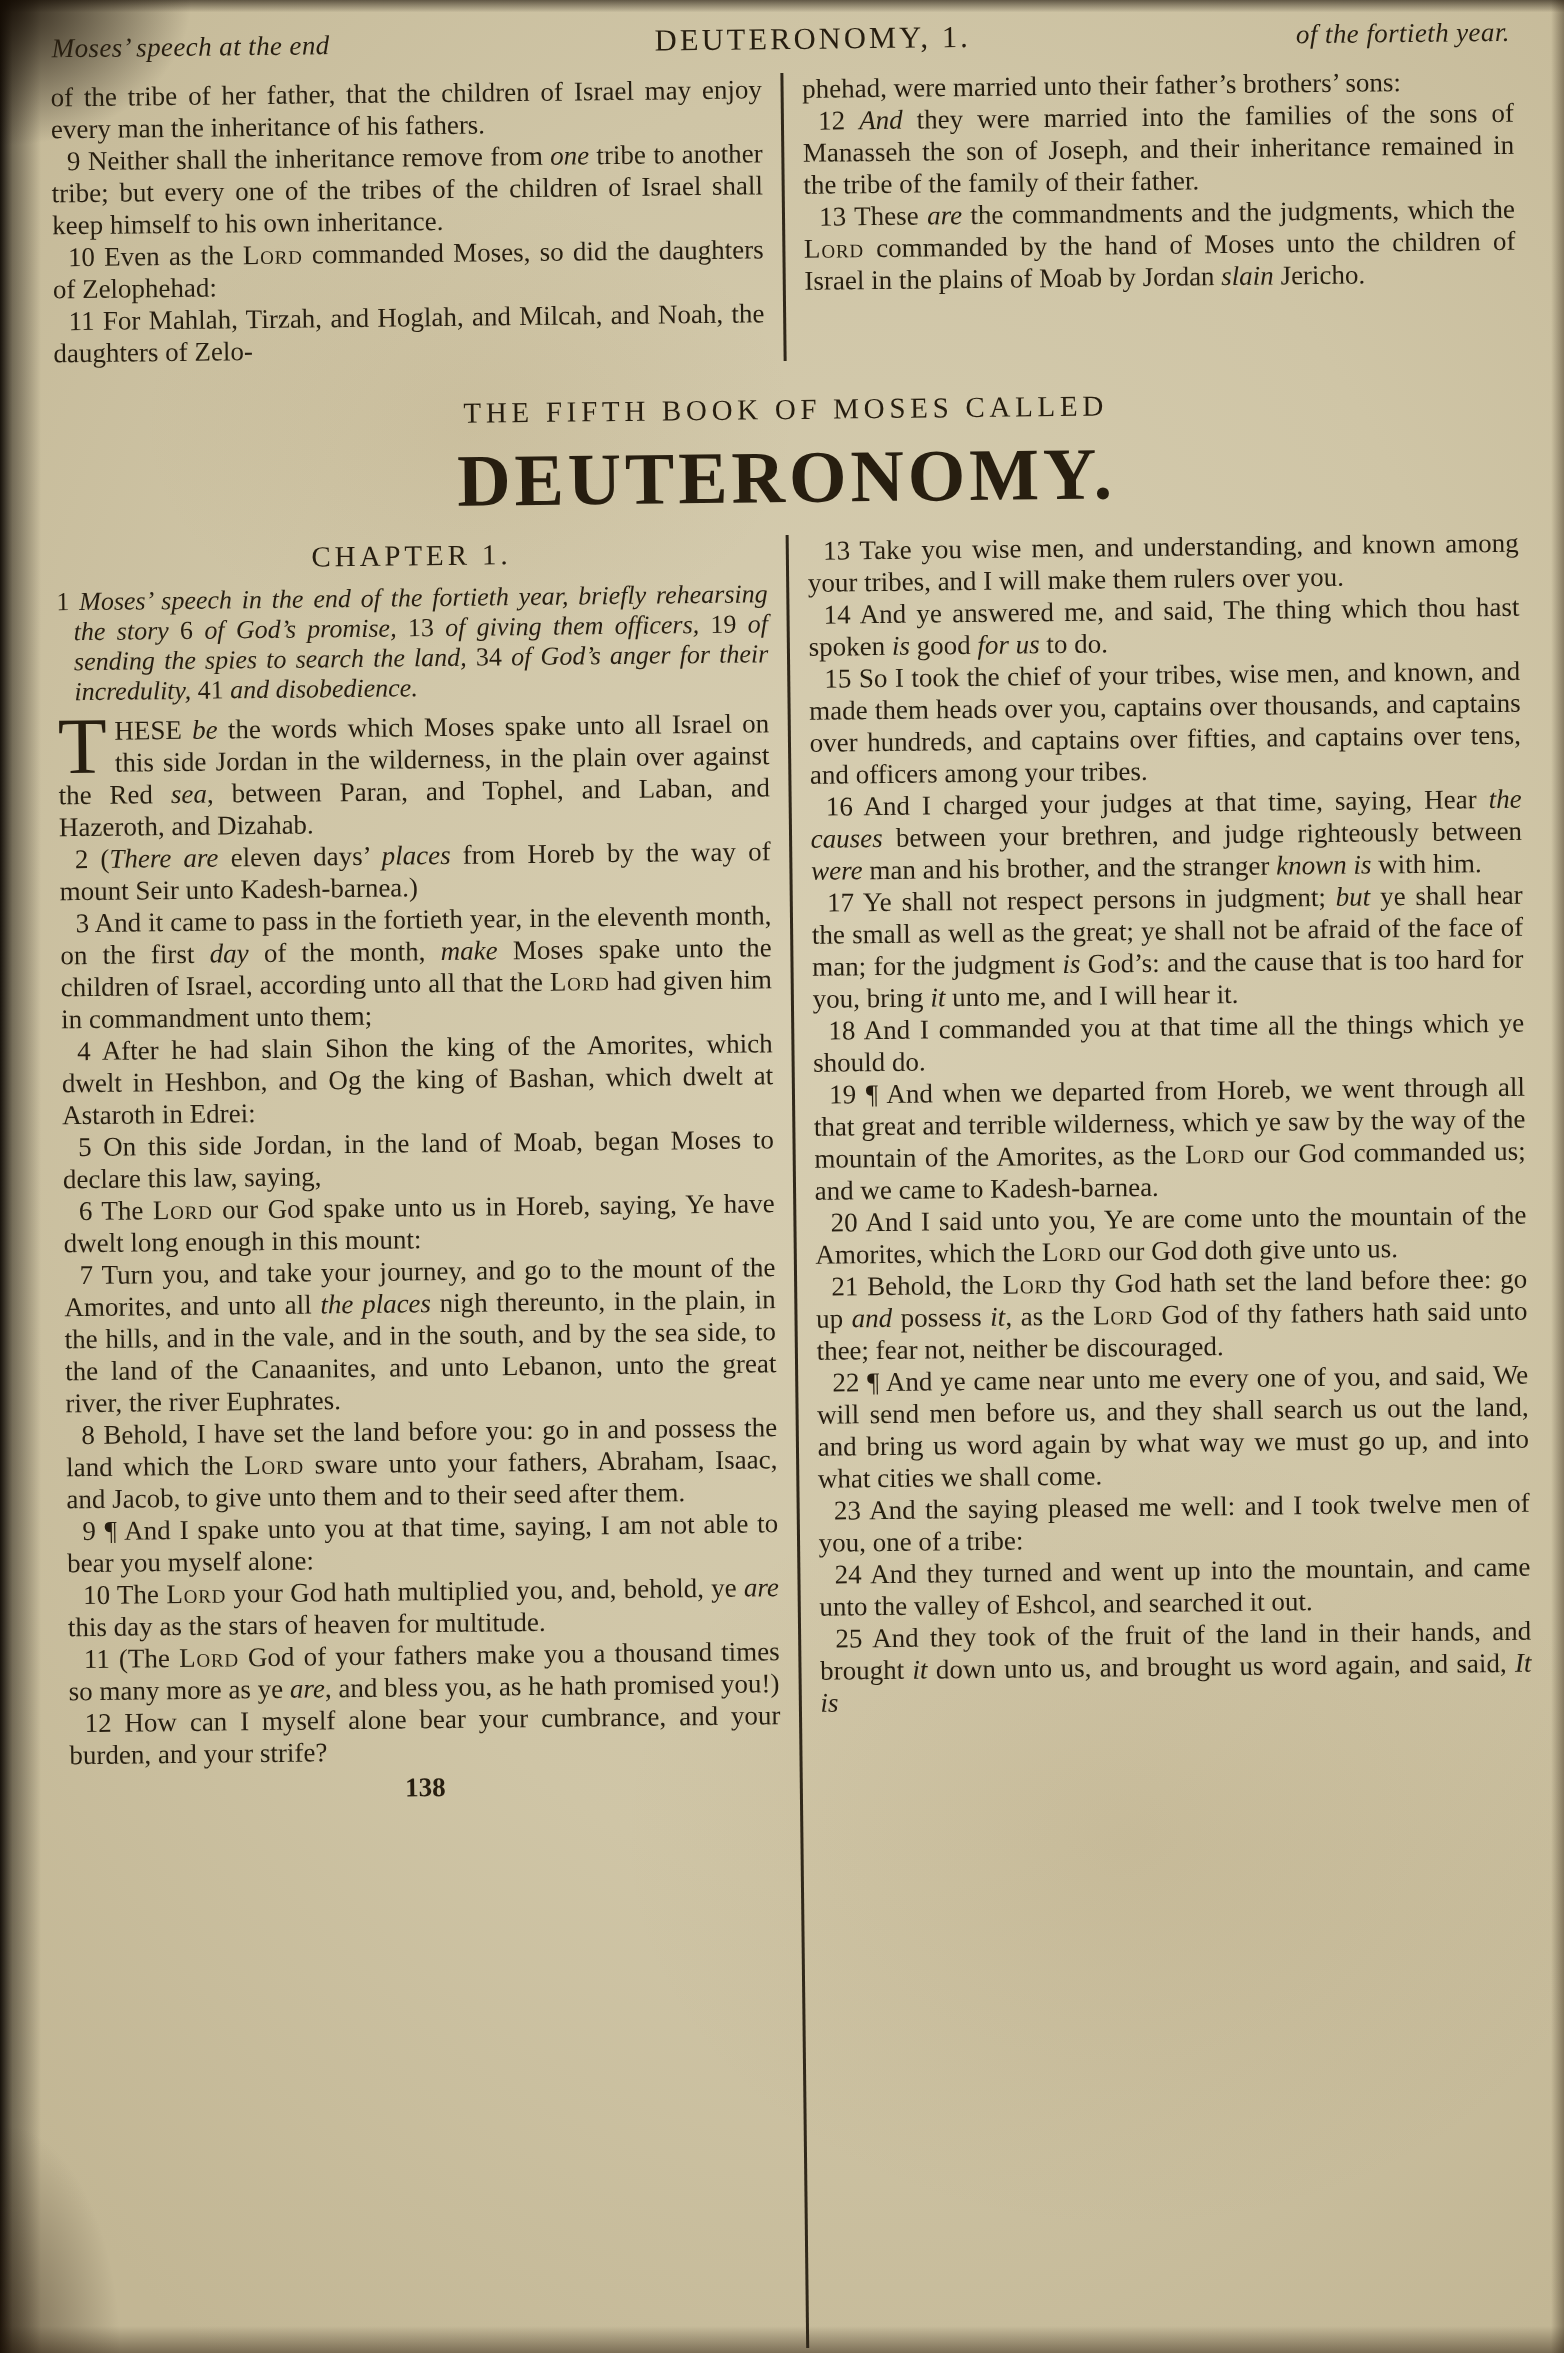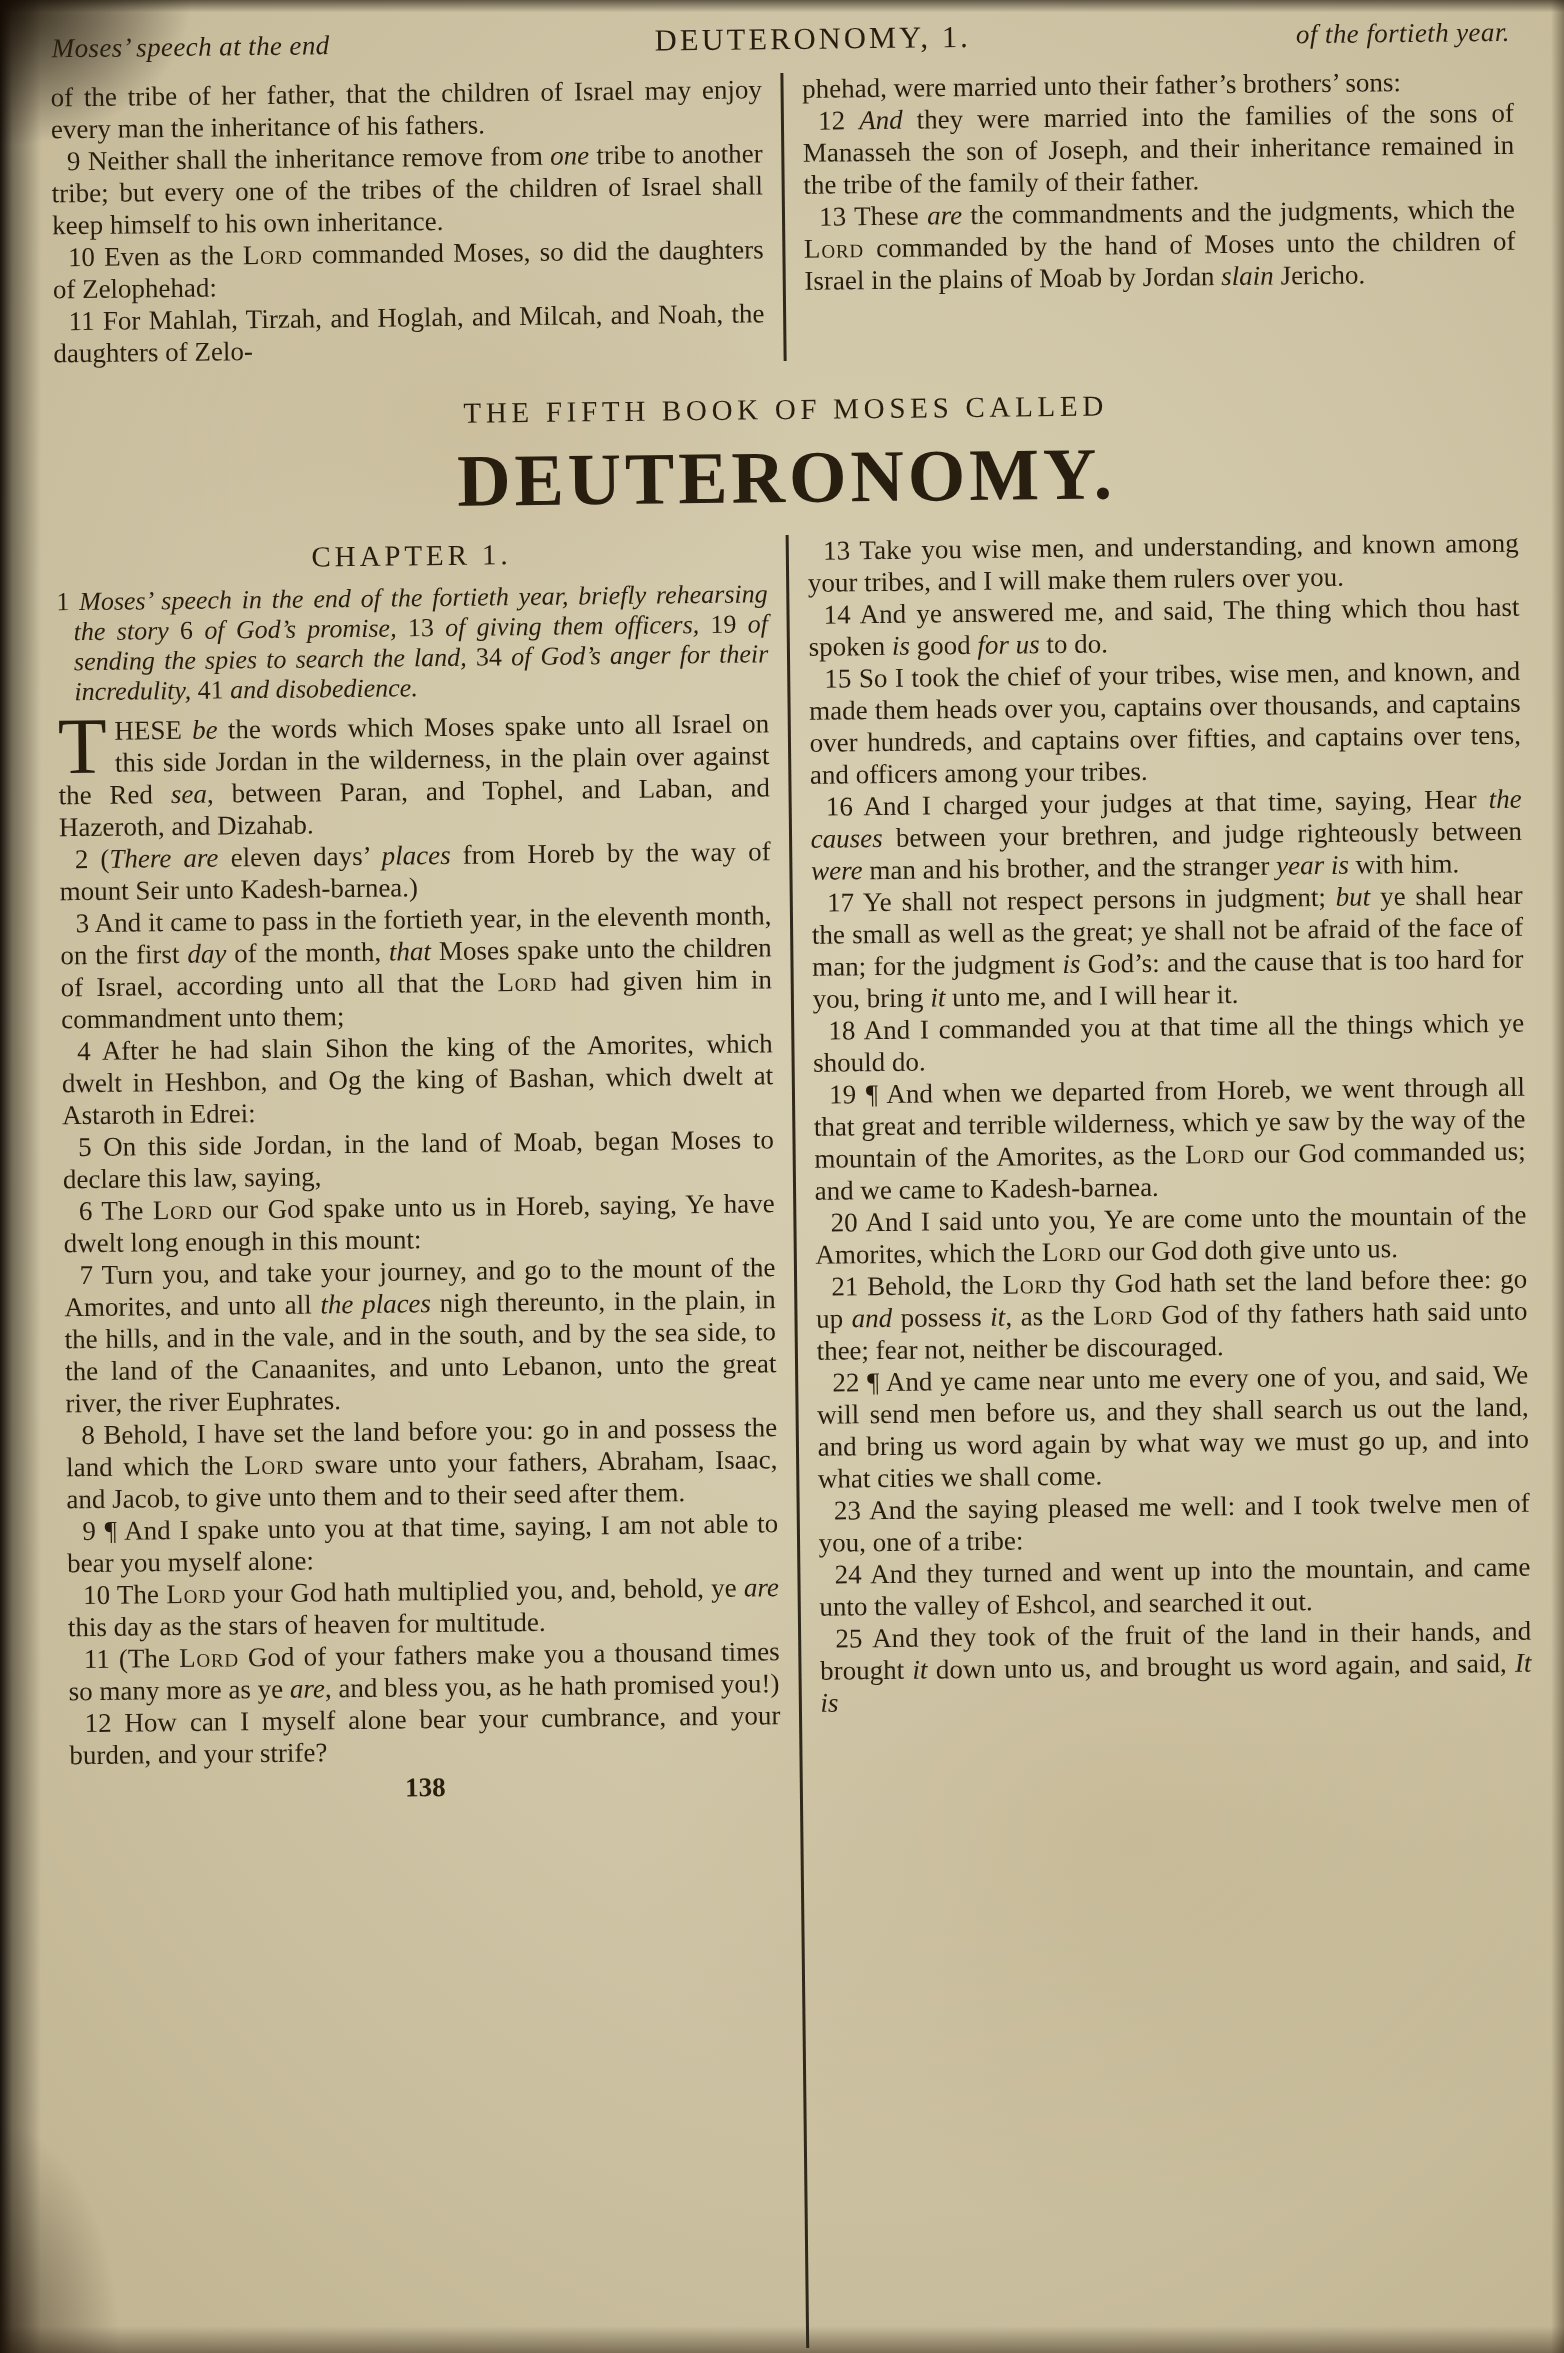--- a/index.html
+++ b/index.html
@@ -130,39 +130,39 @@
     <div class="main-title">DEUTERONOMY.</div>
   </div>
 
   <div class="twocol chapter-section">
     <div class="col">
       <div class="chapter-heading">CHAPTER 1.</div>
       <p class="summary">1 <i>Moses’ speech in the end of the fortieth year, briefly rehearsing the story</i> 6 <i>of God’s promise,</i> 13 <i>of giving them officers,</i> 19 <i>of sending the spies to search the land,</i> 34 <i>of God’s anger for their incredulity,</i> 41 <i>and disobedience.</i></p>
       <p class="para dropcap-para"><span class="dropcap">T</span><span>HESE <i>be</i> the words which Moses spake unto all Israel on this side Jordan in the wilderness, in the plain over against the Red <i>sea</i>, between Paran, and Tophel, and Laban, and Hazeroth, and Dizahab.</span></p>
       <div>
           <p class="para">2 (<i>There are</i> eleven days’ <i>places</i> from Horeb by the way of mount Seir unto Kadesh-barnea.)</p>
-          <p class="para">3 And it came to pass in the fortieth year, in the eleventh month, on the first <i>day</i> of the month, <i>that</i> Moses spake unto the children of Israel, according unto all that the <span class="lord">Lord</span> had given him in commandment unto them;</p>
+          <p class="para">3 And it came to pass in the fortieth year, in the eleventh month, on the first <i>day</i> of the month, <i>make</i> Moses spake unto the children of Israel, according unto all that the <span class="lord">Lord</span> had given him in commandment unto them;</p>
           <p class="para">4 After he had slain Sihon the king of the Amorites, which dwelt in Heshbon, and Og the king of Bashan, which dwelt at Astaroth in Edrei:</p>
           <p class="para">5 On this side Jordan, in the land of Moab, began Moses to declare this law, saying,</p>
           <p class="para">6 The <span class="lord">Lord</span> our God spake unto us in Horeb, saying, Ye have dwelt long enough in this mount:</p>
           <p class="para">7 Turn you, and take your journey, and go to the mount of the Amorites, and unto all <i>the places</i> nigh thereunto, in the plain, in the hills, and in the vale, and in the south, and by the sea side, to the land of the Canaanites, and unto Lebanon, unto the great river, the river Euphrates.</p>
           <p class="para">8 Behold, I have set the land before you: go in and possess the land which the <span class="lord">Lord</span> sware unto your fathers, Abraham, Isaac, and Jacob, to give unto them and to their seed after them.</p>
           <p class="para">9 ¶ And I spake unto you at that time, saying, I am not able to bear you myself alone:</p>
           <p class="para">10 The <span class="lord">Lord</span> your God hath multiplied you, and, behold, ye <i>are</i> this day as the stars of heaven for multitude.</p>
           <p class="para">11 (The <span class="lord">Lord</span> God of your fathers make you a thousand times so many more as ye <i>are</i>, and bless you, as he hath promised you!)</p>
           <p class="para">12 How can I myself alone bear your cumbrance, and your burden, and your strife?</p>
         </div>
       <div class="page-number">138</div>
     </div>
     <div class="rule"></div>
     <div class="col">
         <p class="para">13 Take you wise men, and understanding, and known among your tribes, and I will make them rulers over you.</p>
         <p class="para">14 And ye answered me, and said, The thing which thou hast spoken <i>is</i> good <i>for us</i> to do.</p>
         <p class="para">15 So I took the chief of your tribes, wise men, and known, and made them heads over you, captains over thousands, and captains over hundreds, and captains over fifties, and captains over tens, and officers among your tribes.</p>
-        <p class="para">16 And I charged your judges at that time, saying, Hear <i>the causes</i> between your brethren, and judge righteously between <i>were</i> man and his brother, and the stranger <i>year is</i> with him.</p>
+        <p class="para">16 And I charged your judges at that time, saying, Hear <i>the causes</i> between your brethren, and judge righteously between <i>were</i> man and his brother, and the stranger <i>known is</i> with him.</p>
         <p class="para">17 Ye shall not respect persons in judgment; <i>but</i> ye shall hear the small as well as the great; ye shall not be afraid of the face of man; for the judgment <i>is</i> God’s: and the cause that is too hard for you, bring <i>it</i> unto me, and I will hear it.</p>
         <p class="para">18 And I commanded you at that time all the things which ye should do.</p>
         <p class="para">19 ¶ And when we departed from Horeb, we went through all that great and terrible wilderness, which ye saw by the way of the mountain of the Amorites, as the <span class="lord">Lord</span> our God commanded us; and we came to Kadesh-barnea.</p>
         <p class="para">20 And I said unto you, Ye are come unto the mountain of the Amorites, which the <span class="lord">Lord</span> our God doth give unto us.</p>
         <p class="para">21 Behold, the <span class="lord">Lord</span> thy God hath set the land before thee: go up <i>and</i> possess <i>it</i>, as the <span class="lord">Lord</span> God of thy fathers hath said unto thee; fear not, neither be discouraged.</p>
         <p class="para">22 ¶ And ye came near unto me every one of you, and said, We will send men before us, and they shall search us out the land, and bring us word again by what way we must go up, and into what cities we shall come.</p>
         <p class="para">23 And the saying pleased me well: and I took twelve men of you, one of a tribe:</p>
         <p class="para">24 And they turned and went up into the mountain, and came unto the valley of Eshcol, and searched it out.</p>
         <p class="para">25 And they took of the fruit of the land in their hands, and brought <i>it</i> down unto us, and brought us word again, and said, <i>It is</i></p>
       </div>

